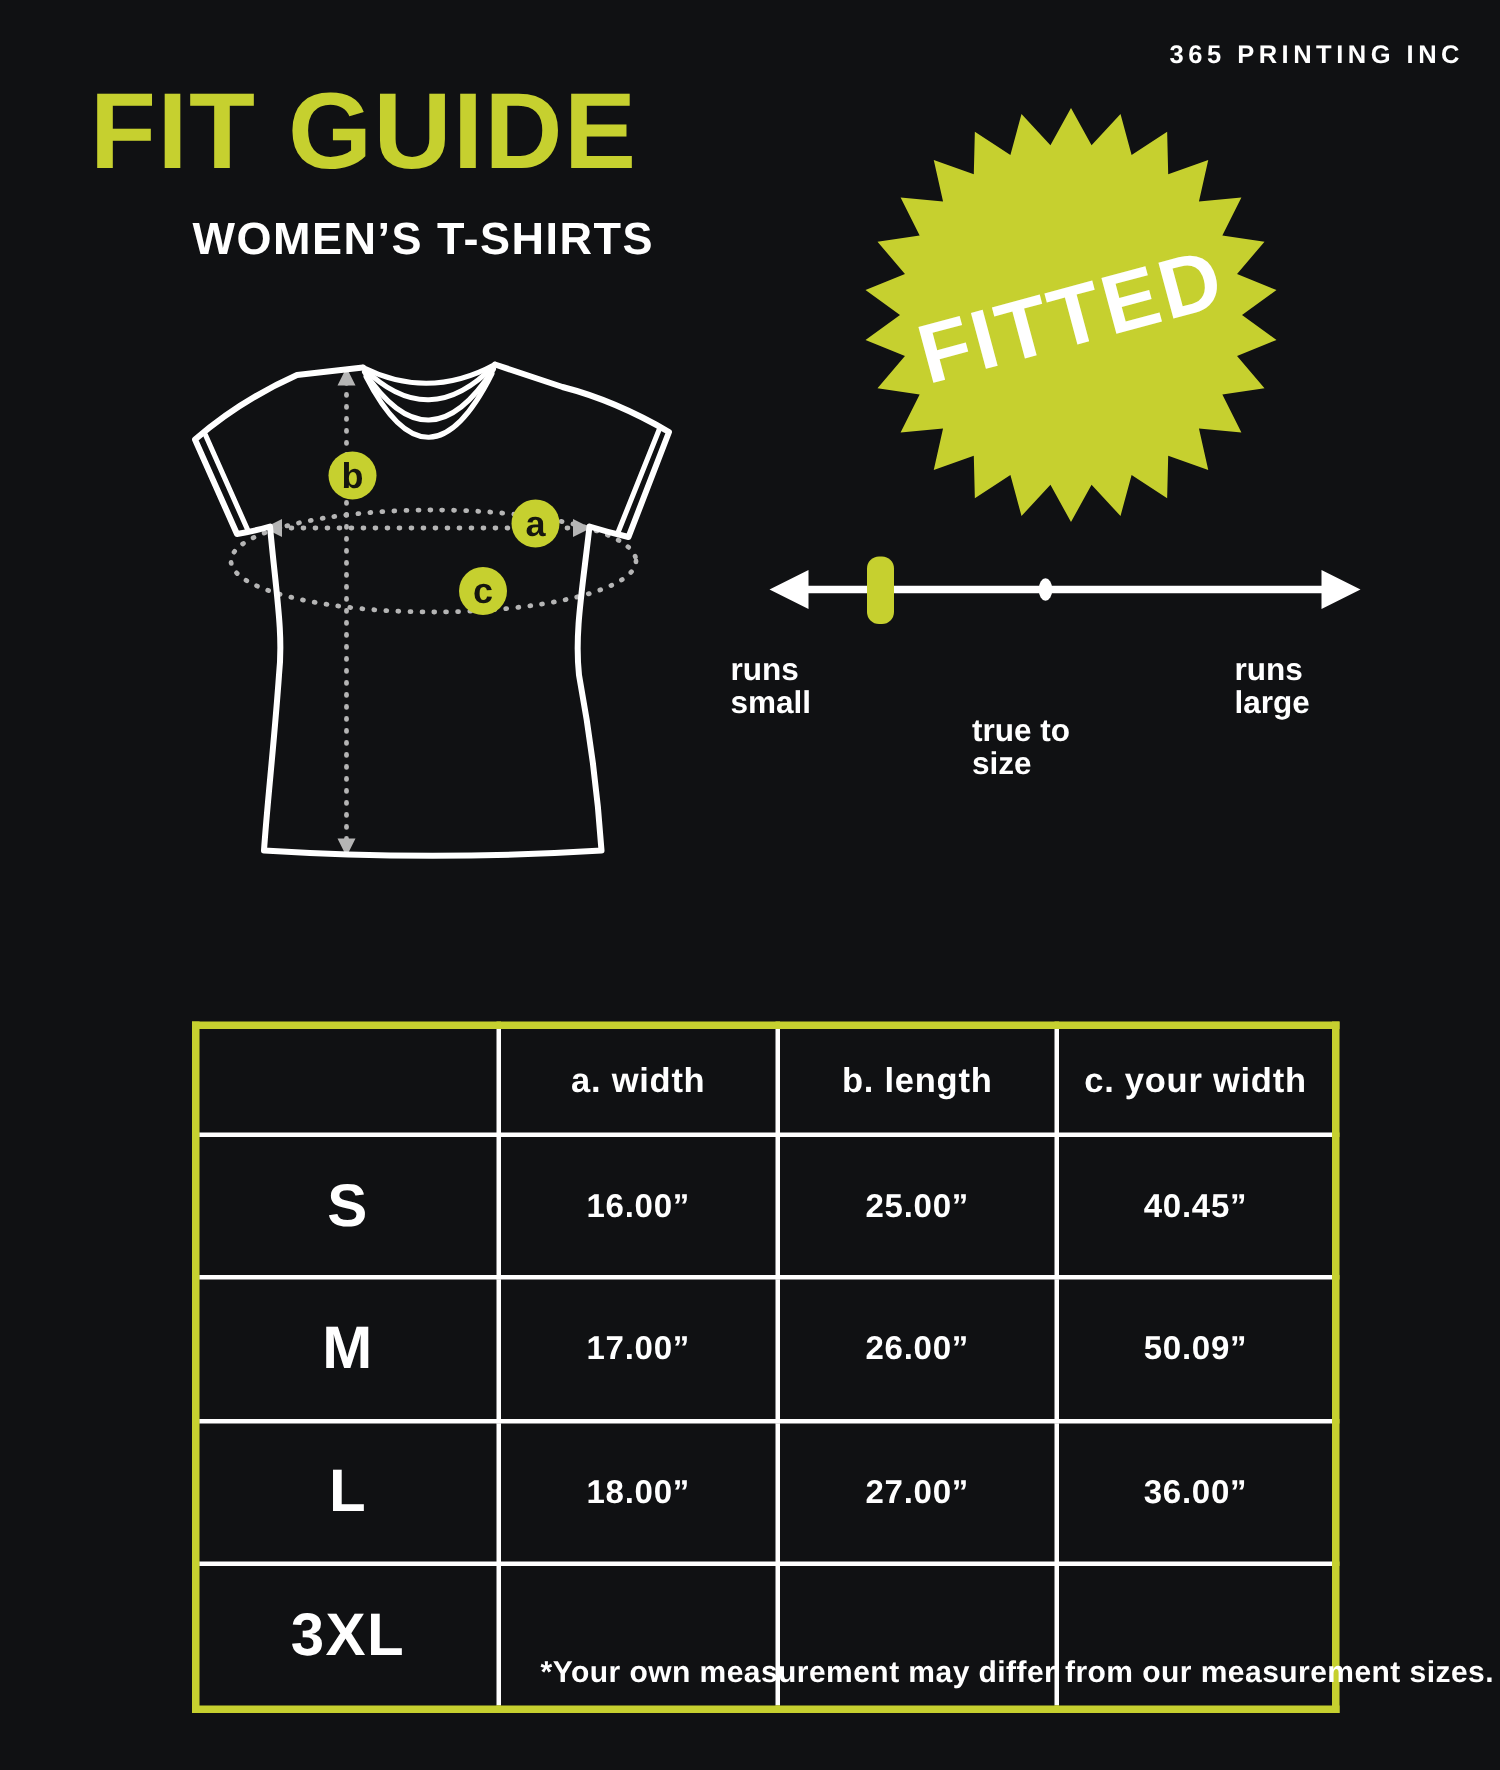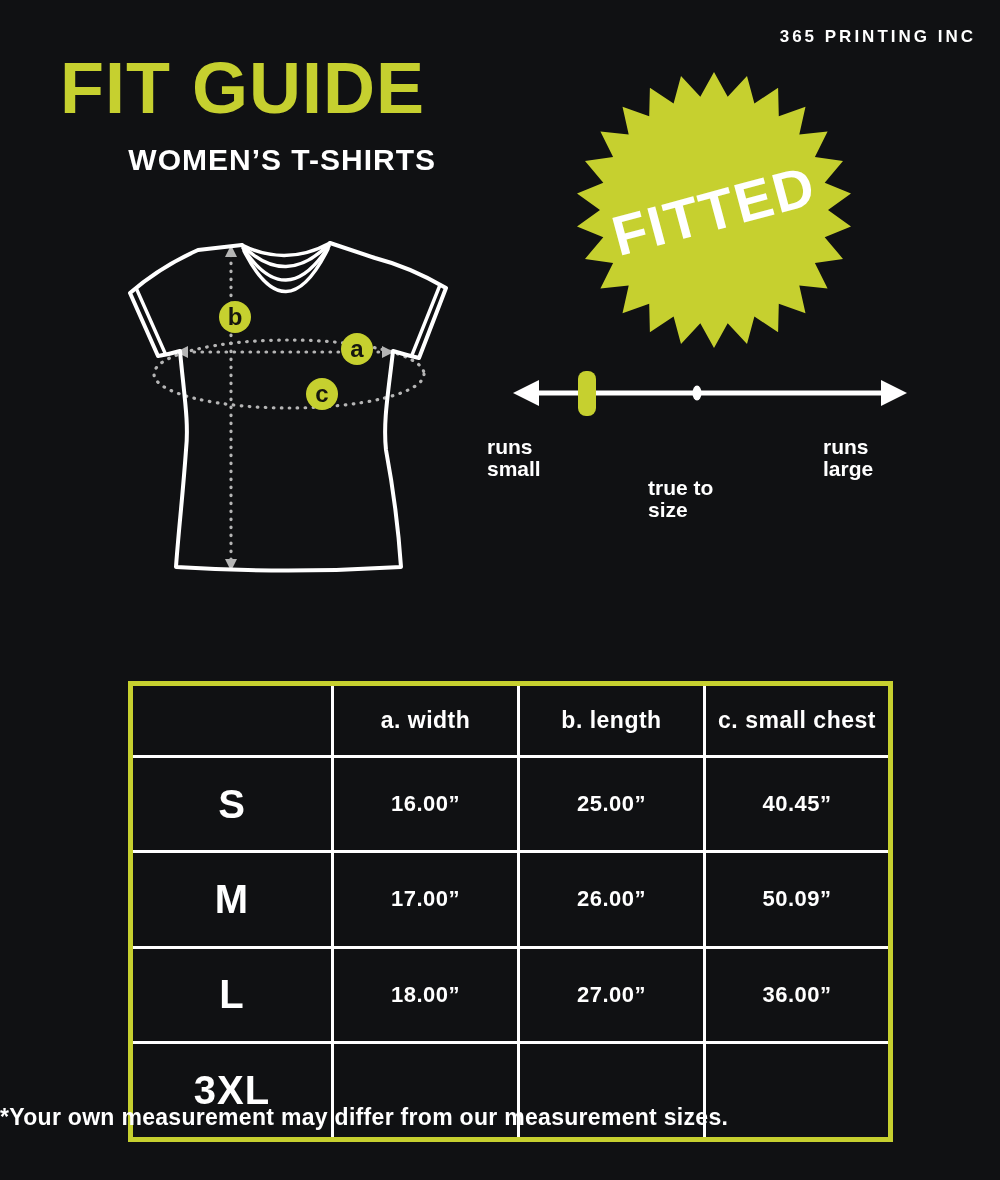--- a/index.html
+++ b/index.html
@@ -60,21 +60,21 @@
   }
   .size-table th,.size-table td{
     border:3px solid #fff;text-align:center;vertical-align:middle;
     color:#fff;padding:0;font-weight:bold;
   }
   .size-table tr.head{height:73px;}
   .col-h{font-size:23px;letter-spacing:.5px;}
   .size-cell{font-size:40px;letter-spacing:1px;}
   .val-cell{font-size:22px;letter-spacing:.5px;}
 
-  .footnote{position:absolute;left:0;top:1104px;width:996px;text-align:left;font-size:23px;letter-spacing:.3px;}
+  .footnote{position:absolute;left:0;top:1104px;width:996px;text-align:right;font-size:20px;letter-spacing:.3px;}
 </style>
 </head>
 <body>
 
 <div class="canvas">
 
   <div class="brand">365 PRINTING INC</div>
 
   <header class="title-block">
     <h1 class="title">FIT GUIDE</h1>
@@ -153,21 +153,21 @@
         <col style="width:202px">
         <col style="width:186px">
         <col style="width:186px">
         <col style="width:186px">
       </colgroup>
     <tbody>
         <tr class="head">
       <th class="corner"></th>
       <th class="col-h">a. width</th>
       <th class="col-h">b. length</th>
-      <th class="col-h">c. small chest</th>
+      <th class="col-h">c. your width</th>
     </tr>
     <tr>
       <th class="size-cell">S</th>
       <td class="val-cell">16.00”</td>
       <td class="val-cell">25.00”</td>
       <td class="val-cell">40.45”</td>
     </tr>
     <tr>
       <th class="size-cell">M</th>
       <td class="val-cell">17.00”</td>

